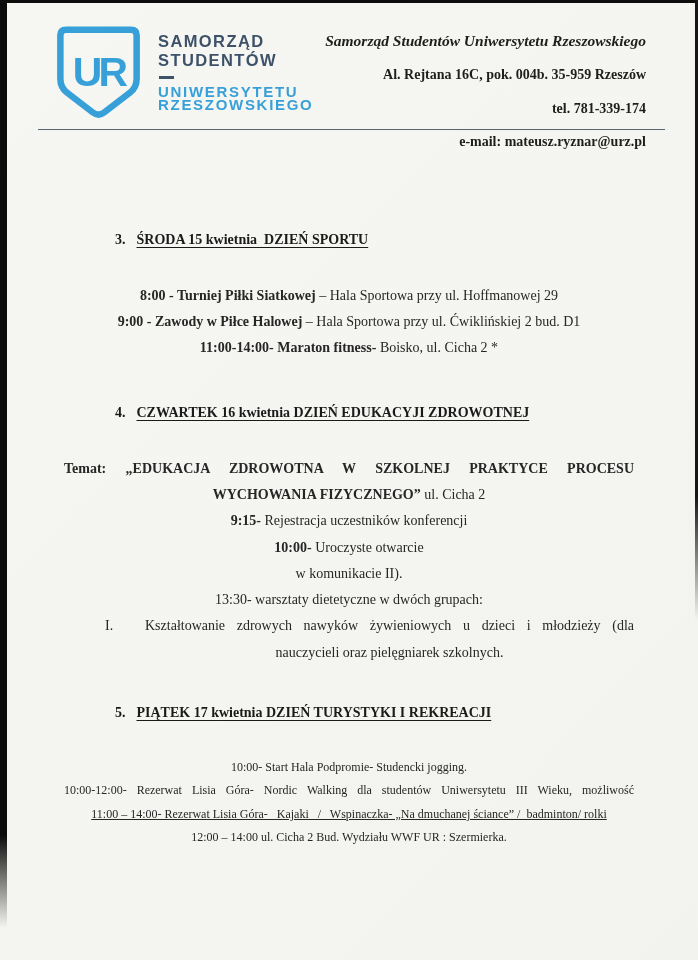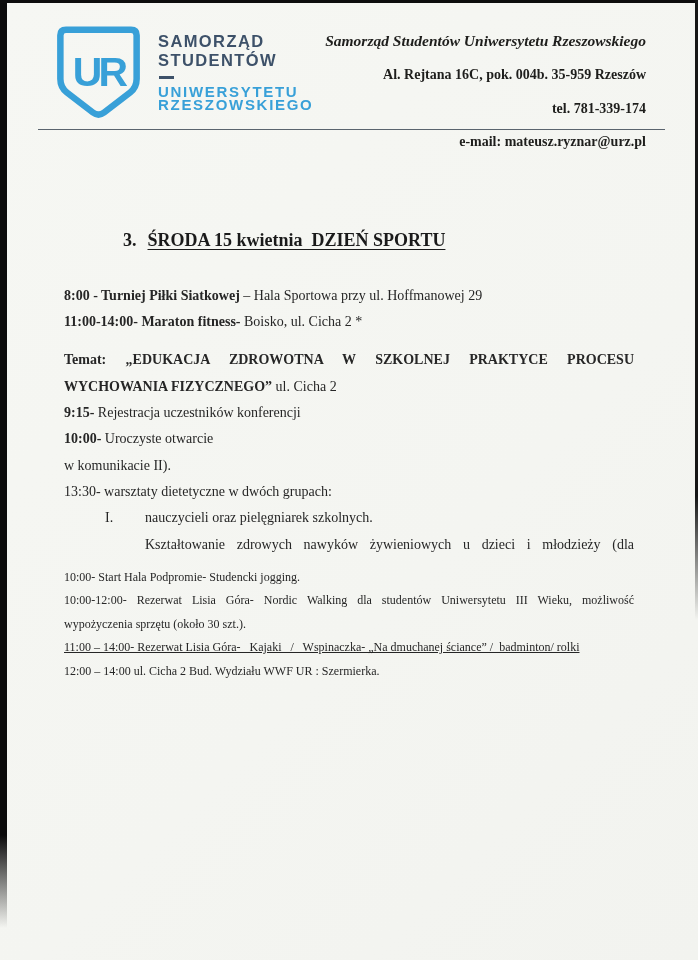--- a/index.html
+++ b/index.html
@@ -29,25 +29,25 @@
 
   .contact{position:absolute;right:52px;top:28px;text-align:right;color:#1e1e1c;}
   .contact .org-name{font-size:15.5px;font-weight:bold;font-style:italic;line-height:26px;}
   .contact .c-line{font-size:14px;font-weight:bold;line-height:25.5px;margin-top:8px;}
 
   .divider{position:absolute;left:38px;top:129px;width:627px;height:0;
     border-top:1.6px solid #5a646e;}
 
   
   .doc-body{position:absolute;left:64px;right:64px;top:201px;}
-  .sec-heading{font-size:18px;font-weight:bold;color:#1a1a1a;
+  .sec-heading{font-size:14px;font-weight:bold;color:#1a1a1a;
     padding-left:23px;line-height:26.3px;margin-bottom:3px;white-space:pre-wrap;}
   .sec-heading .num{margin-right:11px;}
   .sec-heading .title{text-decoration:underline;text-underline-offset:3px;}
-  .line{font-size:14px;line-height:26.3px;white-space:normal;}
+  .line{font-size:14px;line-height:26.3px;white-space:normal;text-align:center;}
   .b{font-weight:bold;}
   .just{text-align:justify;text-align-last:justify;}
   .pre{white-space:pre-wrap;text-decoration:underline;}
   .sec-3{margin-bottom:12px;}
   .sec-4{margin-bottom:8px;}
   .sec-5 .line{font-size:12px;line-height:23.5px;}
   .list-item{position:relative;padding-left:81px;}
   .list-item .marker{position:absolute;left:41px;top:0;font-size:14px;line-height:26.3px;}
 </style>
 </head>
@@ -81,41 +81,47 @@
 
   <div class="divider"></div>
 
   <div class="doc-body">
 
     <div class="sec-3">
       <div class="sec-heading">
         <span class="num">3.</span><span class="title">ŚRODA 15 kwietnia  DZIEŃ SPORTU</span>
       </div>
       <div class="line"><span class="b">8:00 - Turniej Piłki Siatkowej </span><span>– Hala Sportowa przy ul. Hoffmanowej 29</span></div>
+      <div class="line"><span class="b">9:00 - Zawody w Piłce Halowej </span><span>– Hala Sportowa przy ul. Ćwiklińskiej 2 bud. D1</span></div>
       <div class="line"><span class="b">11:00-14:00- Maraton fitness- </span><span>Boisko, ul. Cicha 2 *</span></div>
     </div>
 
     <div class="sec-4">
+      <div class="sec-heading">
+        <span class="num">4.</span><span class="title">CZWARTEK 16 kwietnia DZIEŃ EDUKACYJI ZDROWOTNEJ</span>
+      </div>
       <div class="line just"><span class="b">Temat: „EDUKACJA ZDROWOTNA W SZKOLNEJ PRAKTYCE PROCESU</span><span></span></div>
       <div class="line"><span class="b">WYCHOWANIA FIZYCZNEGO” </span><span>ul. Cicha 2</span></div>
       <div class="line"><span class="b">9:15- </span><span>Rejestracja uczestników konferencji</span></div>
       <div class="line"><span class="b">10:00- </span><span>Uroczyste otwarcie</span></div>
       <div class="line"><span class="b"></span><span>w komunikacie II).</span></div>
       <div class="line"><span class="b"></span><span>13:30- warsztaty dietetyczne w dwóch grupach:</span></div>
 
       <div class="list-item">
         <span class="marker">I.</span>
+        <div class="line just">Kształtowanie zdrowych nawyków żywieniowych u dzieci i młodzieży (dla</div>
         <div class="line">nauczycieli oraz pielęgniarek szkolnych.</div>
-        <div class="line just">Kształtowanie zdrowych nawyków żywieniowych u dzieci i młodzieży (dla</div>
       </div>
     </div>
 
     <div class="sec-5">
+      <div class="sec-heading">
+        <span class="num">5.</span><span class="title">PIĄTEK 17 kwietnia DZIEŃ TURYSTYKI I REKREACJI</span>
+      </div>
       <div class="line">10:00- Start Hala Podpromie- Studencki jogging.</div>
       <div class="line just">10:00-12:00- Rezerwat Lisia Góra- Nordic Walking dla studentów Uniwersytetu III Wieku, możliwość</div>
-      <div class="line">wypożyczenia sprzętu (około 30 szt.).</div>
       <div class="line pre">11:00 – 14:00- Rezerwat Lisia Góra-   Kajaki   /   Wspinaczka- „Na dmuchanej ściance” /  badminton/ rolki</div>
       <div class="line">12:00 – 14:00 ul. Cicha 2 Bud. Wydziału WWF UR : Szermierka.</div>
 
     </div>
 
   </div>
 </div>
 
 </body></html>

